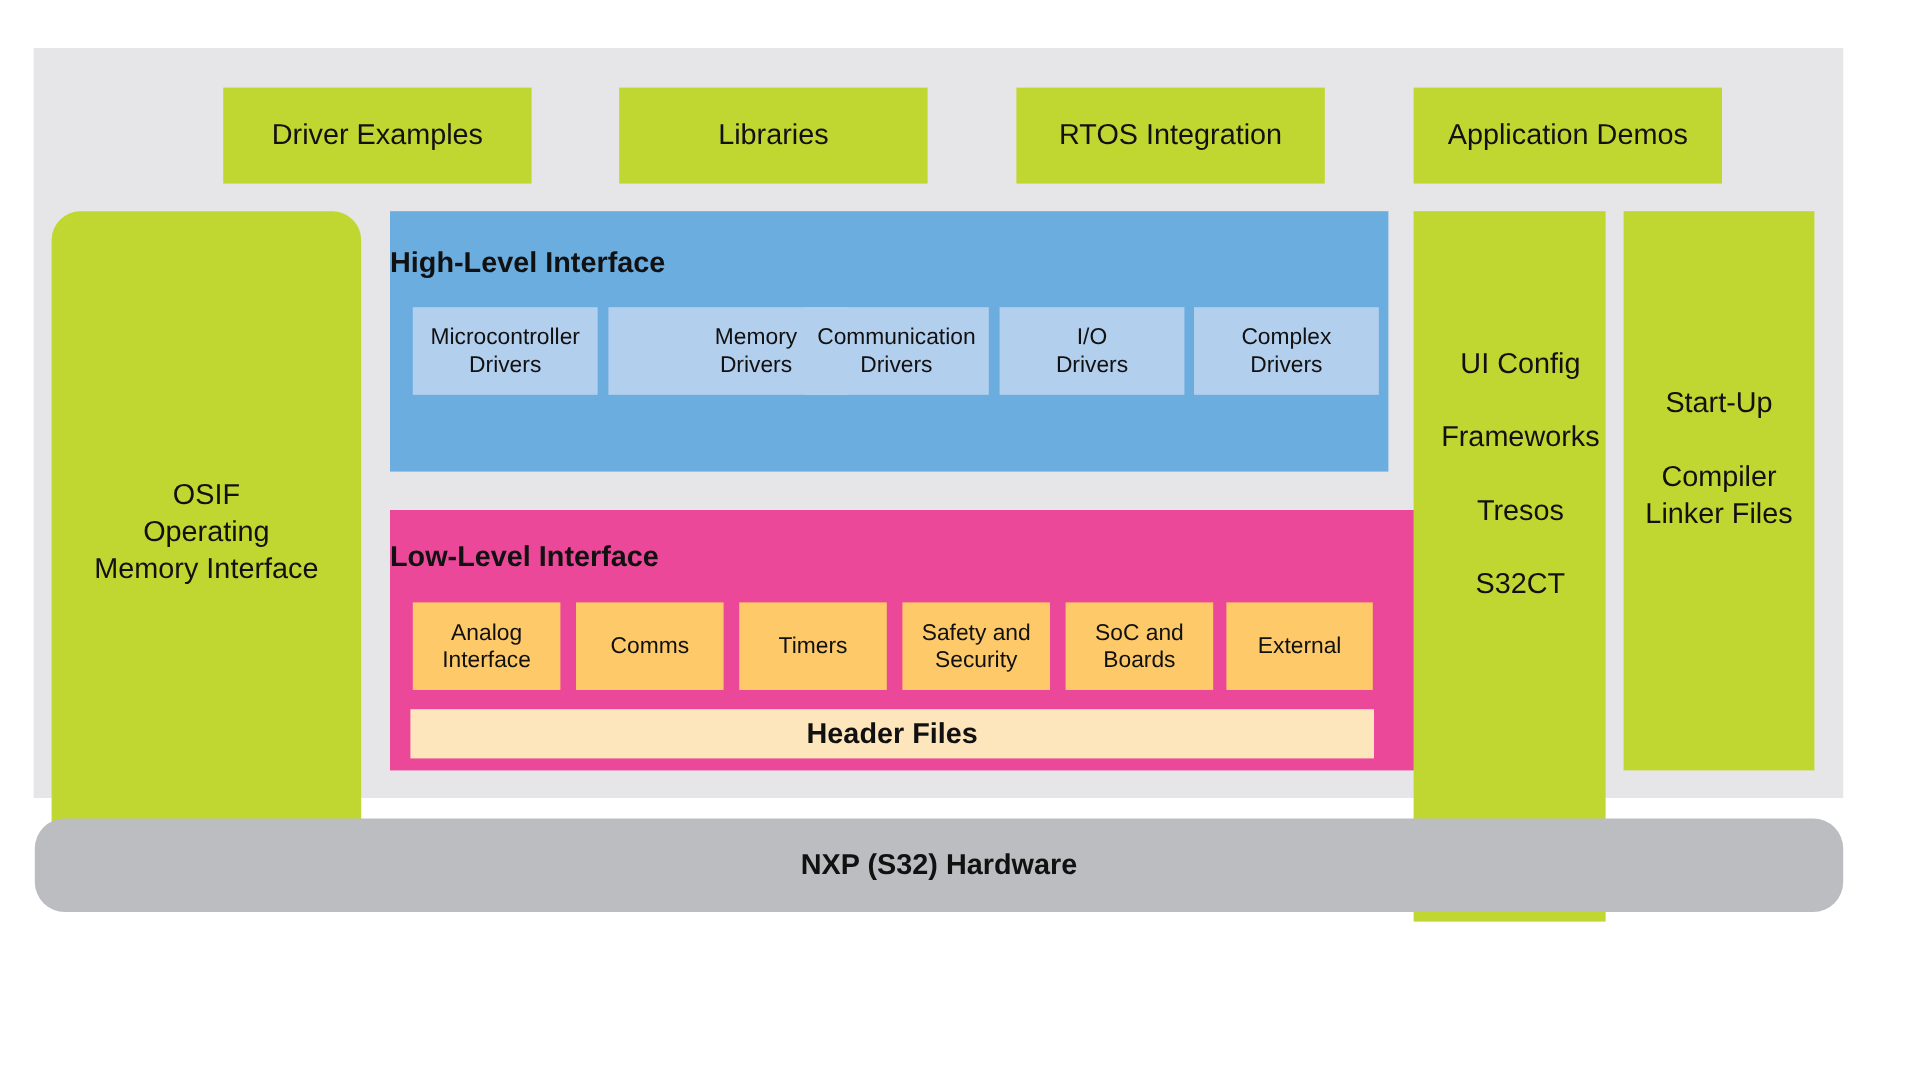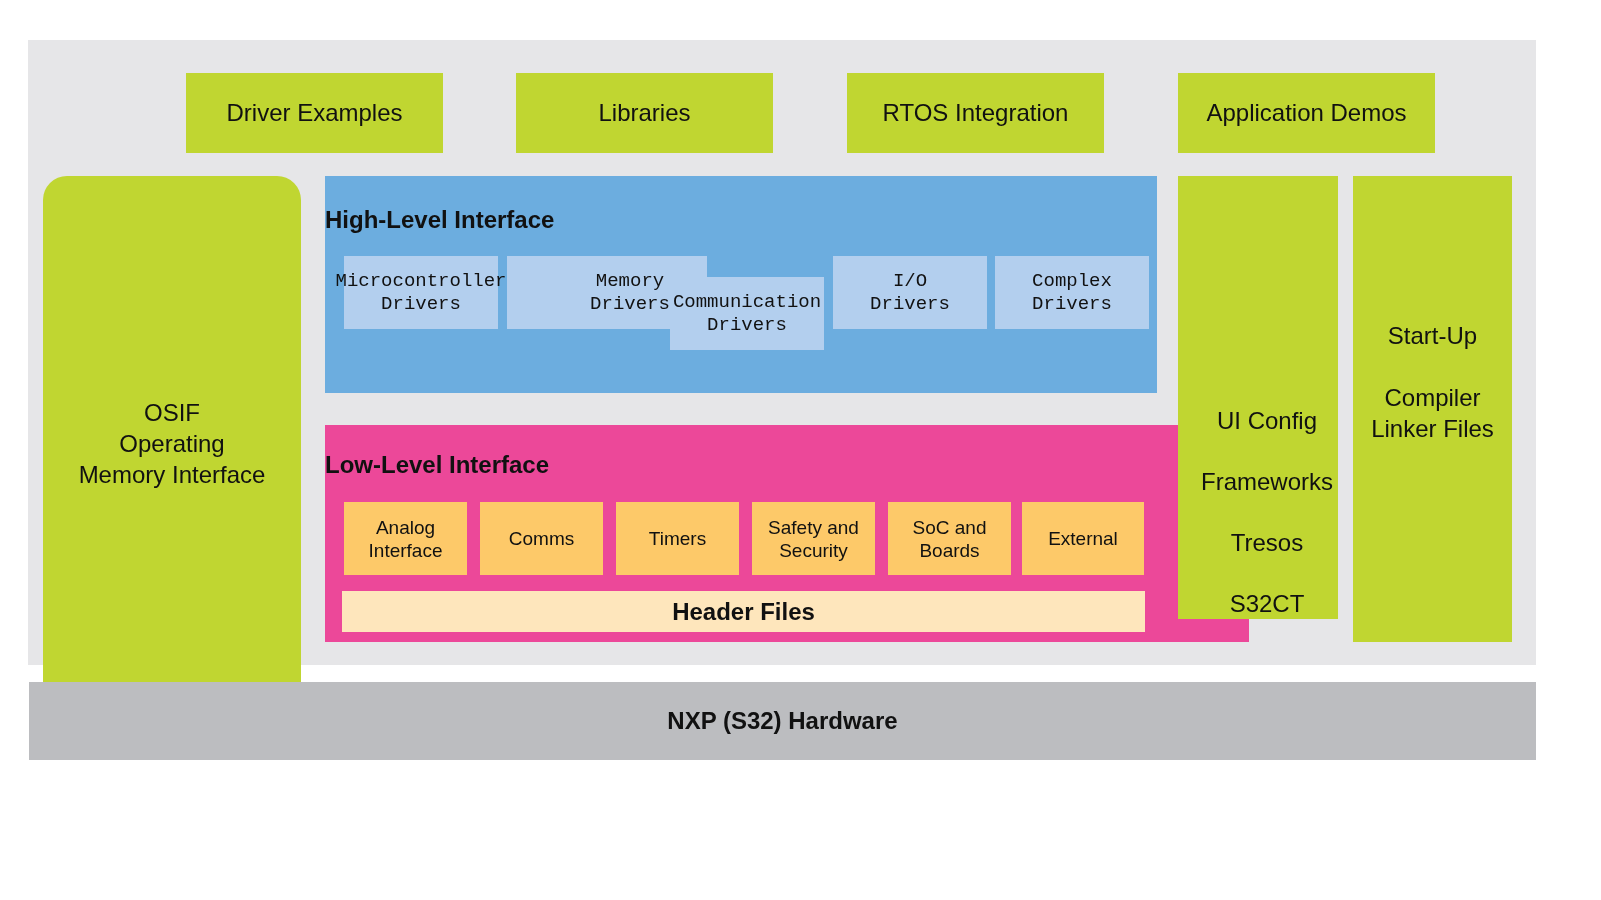--- a/index.html
+++ b/index.html
@@ -12,26 +12,26 @@
   .panel { left: 28px; top: 40px; width: 1508px; height: 625px; background: #e6e6e8; }
   .green { background: #c0d631; display: flex; align-items: center; justify-content: center; text-align: center; }
   .top-box { top: 73px; height: 80px; width: 257px; font-size: 24px; }
   .col-text { font-size: 24px; line-height: 31px; }
   .hl { left: 325px; top: 176px; width: 832px; height: 217px; background: #6caddf; }
   .ll { left: 325px; top: 425px; width: 924px; height: 217px; background: #ec4899; }
   .section-title { position: absolute; left: 0; right: 0; font-weight: bold; font-size: 24px; }
   .hl .section-title { top: 30px; }
   .ll .section-title { top: 26px; }
   .sub { position: absolute; display: flex; align-items: center; justify-content: center; text-align: center; font-size: 19px; line-height: 23px; }
-  .hl .sub { background: #b3cfee; top: 80px; height: 73px; width: 154px; font-family: Liberation Mono, monospace; }
+  .hl .sub { background: #b3cfee; top: 80px; height: 73px; width: 154px; }
   .ll .sub { background: #fdc969; top: 77px; height: 73px; }
   .header-files { position: absolute; left: 17px; top: 166px; width: 803px; height: 41px; background: #fee6bc;
     display: flex; align-items: center; justify-content: center; font-weight: bold; font-size: 24px; }
   .hw { left: 29px; top: 682px; width: 1507px; height: 78px; background: #bcbdc0; display: flex; align-items: center;
-    justify-content: center; font-weight: bold; font-size: 24px; }
+    justify-content: center; font-weight: bold; font-size: 24px; border-radius: 25px; }
   .stack { display: flex; flex-direction: column; align-items: center; }
   .stack span { display: block; }
 </style>
 </head>
 <body>
 
 <div class="abs panel"></div>
 
 <div class="abs green top-box" style="left:186px;">
   <span>Driver Examples</span>
@@ -61,21 +61,21 @@
         <span>Microcontroller</span>
         <span>Drivers</span>
       </div>
   </div>
   <div class="sub" style="left:182px;padding-left:46px;">
     <div class="stack">
         <span>Memory</span>
         <span>Drivers</span>
       </div>
   </div>
-  <div class="sub" style="left:345px;margin-top:21px;">
+  <div class="sub" style="left:345px;">
     <div class="stack">
         <span>Communication</span>
         <span>Drivers</span>
       </div>
   </div>
   <div class="sub" style="left:508px;">
     <div class="stack">
         <span>I/O</span>
         <span>Drivers</span>
       </div>
@@ -121,21 +121,21 @@
   <div class="sub" style="left:697px; width:122px;">
     <div class="stack">
         <span>External</span>
       </div>
   </div>
   <div class="header-files">
     <span>Header Files</span>
   </div>
 </div>
 
-<div class="abs green" style="left:1178px; top:176px; width:160px; height:443px; align-items:flex-end;padding-left:18px;">
+<div class="abs green" style="left:1178px; top:176px; width:160px; height:592px; align-items:flex-start;padding-left:18px;">
   <div class="stack col-text" style="margin-top:112px; row-gap:30px;">
     <span>UI Config</span>
     <span>Frameworks</span>
     <span>Tresos</span>
     <span>S32CT</span>
   </div>
 </div>
 
 <div class="abs green" style="left:1353px; top:176px; width:159px; height:466px; align-items:flex-start;">
   <div class="stack col-text" style="margin-top:144px;">

